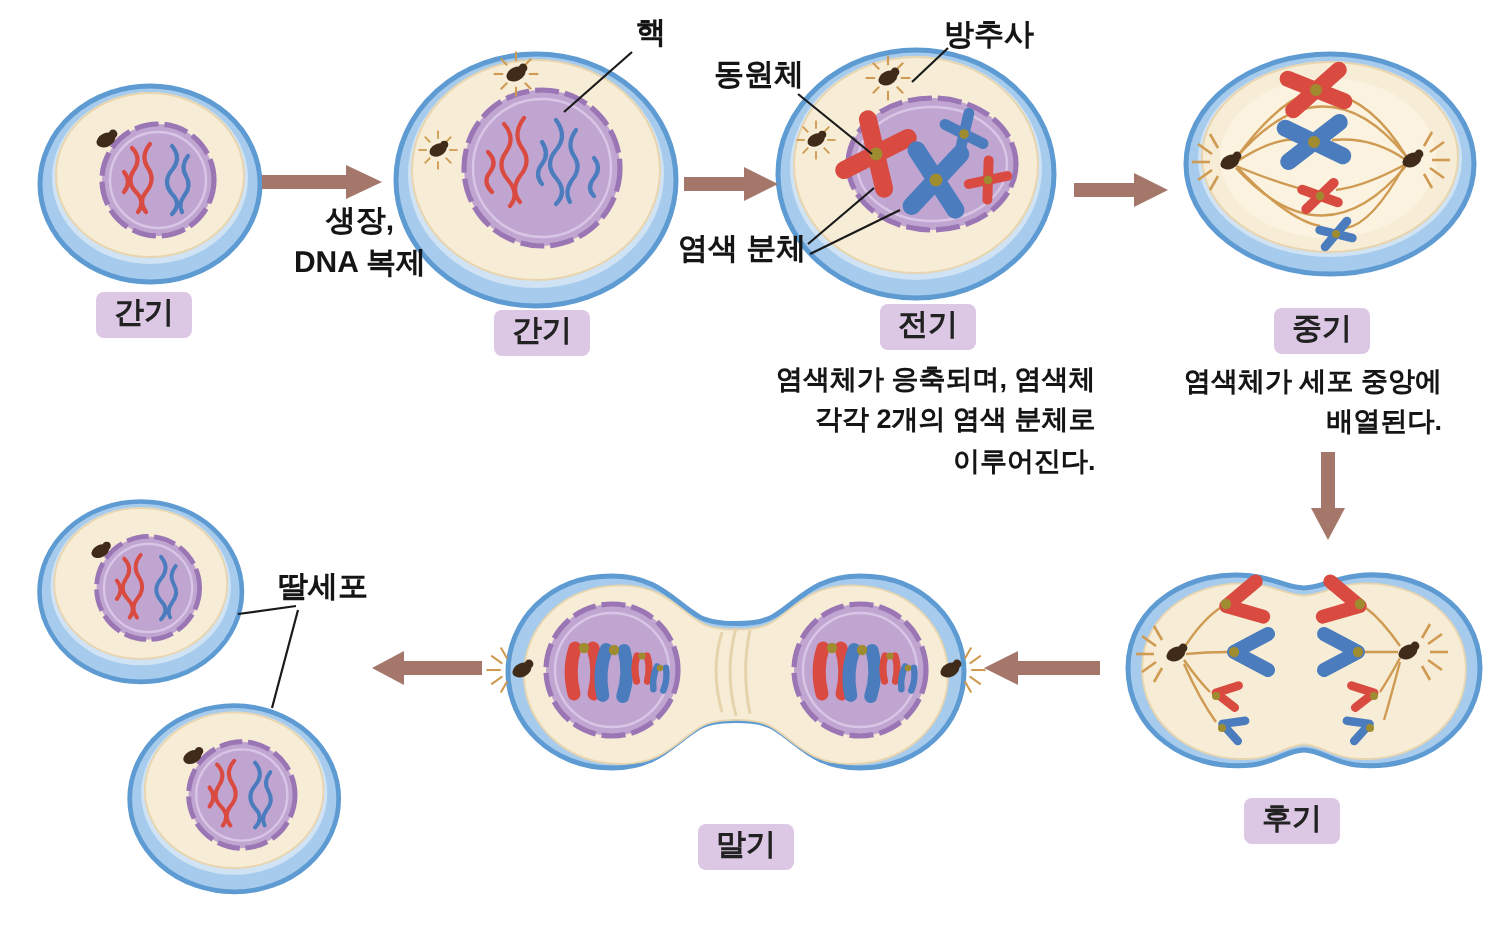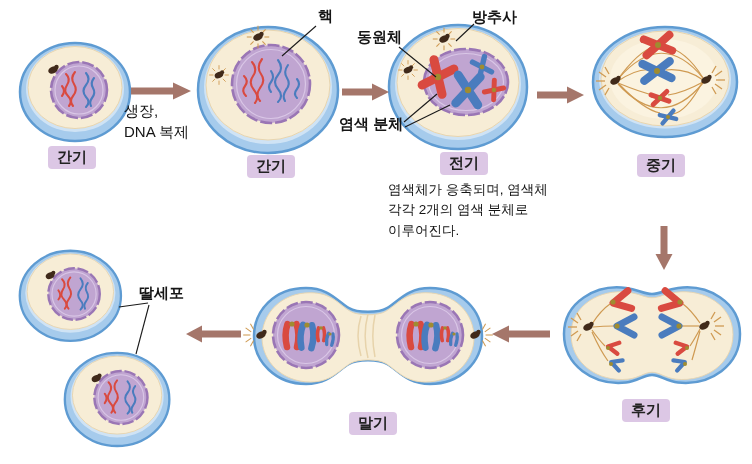--- a/index.html
+++ b/index.html
@@ -24,24 +24,24 @@
   .cr{stroke:var(--chromosome-red);}
   .cb{stroke:var(--chromosome-blue);}
   .cent{fill:var(--centriole);}
   .dot{fill:var(--centromere);}
   .fur{fill:none;stroke:#e7d3ab;stroke-width:1.5;}
   .ln{stroke:#1a1a1a;stroke-width:1.1;}
   .arrow polygon{fill:var(--arrow);}
   
   .badge{position:absolute;background:var(--badge-bg);border-radius:4px;padding:2px 9px;
     font-size:15px;font-weight:700;line-height:1.25;color:#222;white-space:nowrap;}
-  .desc{position:absolute;font-size:13.5px;font-weight:400;line-height:1.5;
-    white-space:pre-line;color:var(--text);}
+  .desc{position:absolute;font-size:13.5px;font-weight:700;line-height:1.5;
+    white-space:pre-line;color:var(--text);text-align:right;}
   .callout{position:absolute;font-size:15px;font-weight:700;color:var(--text);white-space:nowrap;}
-  .trans{position:absolute;font-size:15px;font-weight:400;
+  .trans{position:absolute;font-size:15px;font-weight:700;text-align:center;
     white-space:pre-line;line-height:1.4;color:var(--text);}
 </style>
 </head>
 <body>
 
 <div class="canvas">
 
   <svg class="defsonly" aria-hidden="true">
     <defs>
       <g id="centriole">
@@ -272,20 +272,22 @@
   <div class="badge" style="left:48px;top:146px">간기</div>
   <div class="badge" style="left:247px;top:155px">간기</div>
   <div class="badge" style="left:440px;top:152px">전기</div>
   <div class="badge" style="left:637px;top:154px">중기</div>
   <div class="badge" style="left:622px;top:399px">후기</div>
   <div class="badge" style="left:349px;top:412px">말기</div>
 
   <div class="desc" style="left:388px;top:180px">염색체가 응축되며, 염색체
 각각 2개의 염색 분체로
 이루어진다.</div>
+  <div class="desc" style="left:592px;top:181px">염색체가 세포 중앙에
+배열된다.</div>
 
   <div class="trans" style="left:124px;top:100px;width:112px">생장,
 DNA 복제</div>
 
   <div class="callout" style="left:318px;top:7px">핵</div>
   <div class="callout" style="left:357px;top:28px">동원체</div>
   <div class="callout" style="left:472px;top:8px">방추사</div>
   <div class="callout" style="left:339px;top:115px">염색 분체</div>
   <div class="callout" style="left:139px;top:284px">딸세포</div>
 

